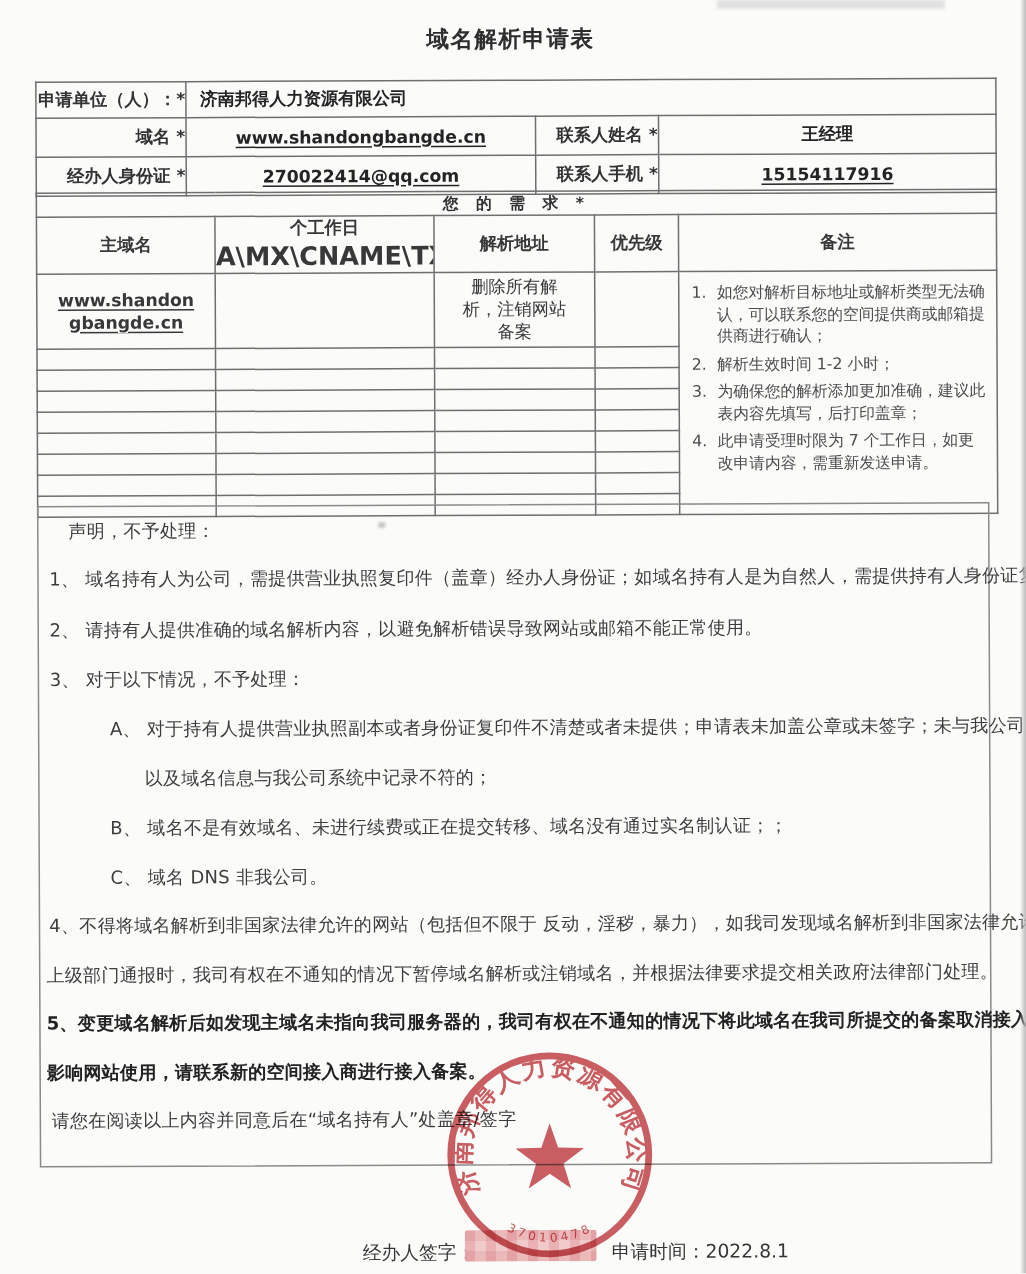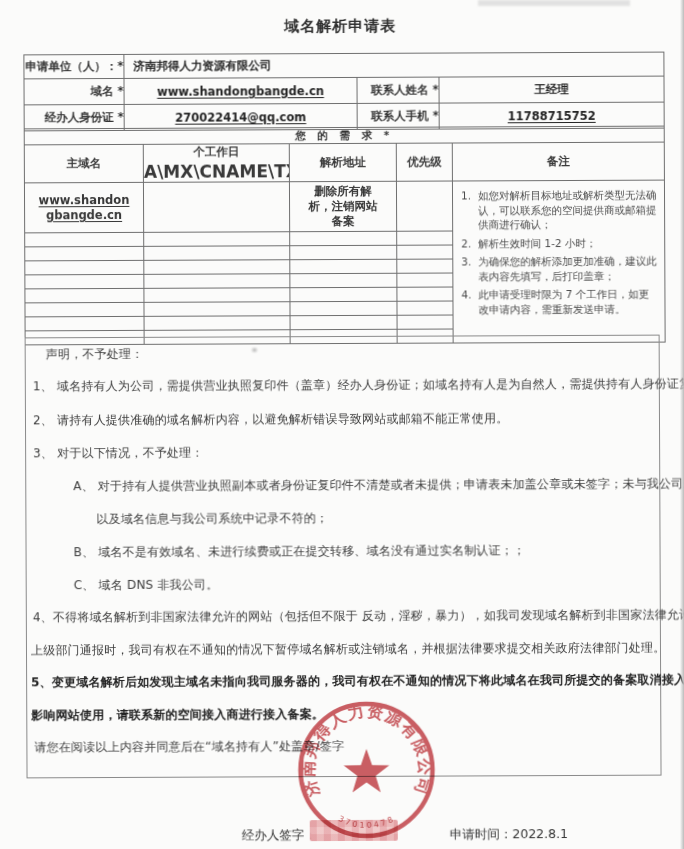--- a/index.html
+++ b/index.html
@@ -30,21 +30,21 @@
   td.lab { font-weight:700; color:#333;text-align:right; }
   td.val { font-weight:700; color:#242424; }
   .uline { text-decoration:underline; text-underline-offset:2px; }
   td.left { text-align:left; padding-left:9px; }
 
   .demand-cell { font-size:10.5px; font-weight:700; letter-spacing:4px; height:16px; color:#333; }
   .colhead { font-weight:700; height:32px; font-size:11.5px; }
   .colhead .sub { font-weight:600; font-size:17px; display:block; margin-top:2px; }
   .row-data td { height:36px; }
   .cell-domain { font-weight:700; word-break:break-all; line-height:15px; padding:2px 10px; }
-  .cell-addr { font-weight:700; line-height:15px; padding:2px 17px; }
+  .cell-addr { font-weight:400; line-height:15px; padding:2px 17px; }
   .row-empty td { height:14px; }
 
   .remarks-cell { vertical-align:top; text-align:left; padding:7px 6px 4px 8px; }
   .remark-item { display:flex; gap:4px; font-size:10.5px; line-height:14.5px;
     color:#4c4c4c; margin-bottom:4px; }
   .remark-item .num { width:13px; flex:none; text-align:left; }
 
   .decl-box { position:absolute; left:25px; top:336px; width:635px; height:441px;
     border:1px solid #8a8a8a; background:transparent; }
   .dline { position:absolute; font-size:12px; line-height:16px; white-space:nowrap;
@@ -84,21 +84,21 @@
     <tr style="height:26px">
       <td class="lab">域名 *</td>
       <td class="val uline">www.shandongbangde.cn</td>
       <td class="lab">联系人姓名 *</td>
       <td class="val">王经理</td>
     </tr>
     <tr style="height:26px">
       <td class="lab">经办人身份证 *</td>
       <td class="val uline">270022414@qq.com</td>
       <td class="lab">联系人手机 *</td>
-      <td class="val uline">11788715752</td>
+      <td class="val uline">15154117916</td>
     </tr>
   </tbody>
     </table>
 
   <table class="tbl-main">
     <colgroup>
         <col style="width:119px">
         <col style="width:146px">
         <col style="width:107px">
         <col style="width:56px">
@@ -203,21 +203,21 @@
     <div class="dline" style="top:206px; left:47px">B、 域名不是有效域名、未进行续费或正在提交转移、域名没有通过实名制认证；；</div>
     <div class="dline" style="top:239px; left:47px">C、 域名 DNS 非我公司。</div>
     <div class="dline" style="top:271px; left:6px">4、不得将域名解析到非国家法律允许的网站（包括但不限于 反动，淫秽，暴力），如我司发现域名解析到非国家法律允许内容或</div>
     <div class="dline" style="top:304px; left:4px">上级部门通报时，我司有权在不通知的情况下暂停域名解析或注销域名，并根据法律要求提交相关政府法律部门处理。</div>
     <div class="dline bold" style="top:336px; left:4px">5、变更域名解析后如发现主域名未指向我司服务器的，我司有权在不通知的情况下将此域名在我司所提交的备案取消接入，为不</div>
     <div class="dline bold" style="top:369px; left:4px">影响网站使用，请联系新的空间接入商进行接入备案。</div>
     <div class="dline" style="top:401px; left:7px">请您在阅读以上内容并同意后在“域名持有人”处盖章/签字</div>
   </div>
 
   <div class="sig-line" style="left:240px; top:827px">经办人签字：</div>
-  <div class="sig-line" style="left:448px; top:827px">
+  <div class="sig-line" style="left:406px; top:827px">
     <span>申请时间：</span><span>2022.8.1</span>
   </div>
 
   <div class="mosaic"></div>
 
   <svg class="stamp" viewBox="0 0 146 146">
     <circle cx="73" cy="73" r="66" fill="none" stroke="#bf4146" stroke-width="4.5"></circle>
     <path id="sealArc" d="M 25,95.4 A 53,53 0 1 1 121,95.4" fill="none"></path>
     <text font-size="16.5" font-weight="700" fill="#bf4146" letter-spacing="1.5" style="font-family:'DejaVu Sans',sans-serif">
       <textPath href="#sealArc" startOffset="50%" text-anchor="middle">济南邦得人力资源有限公司</textPath>

